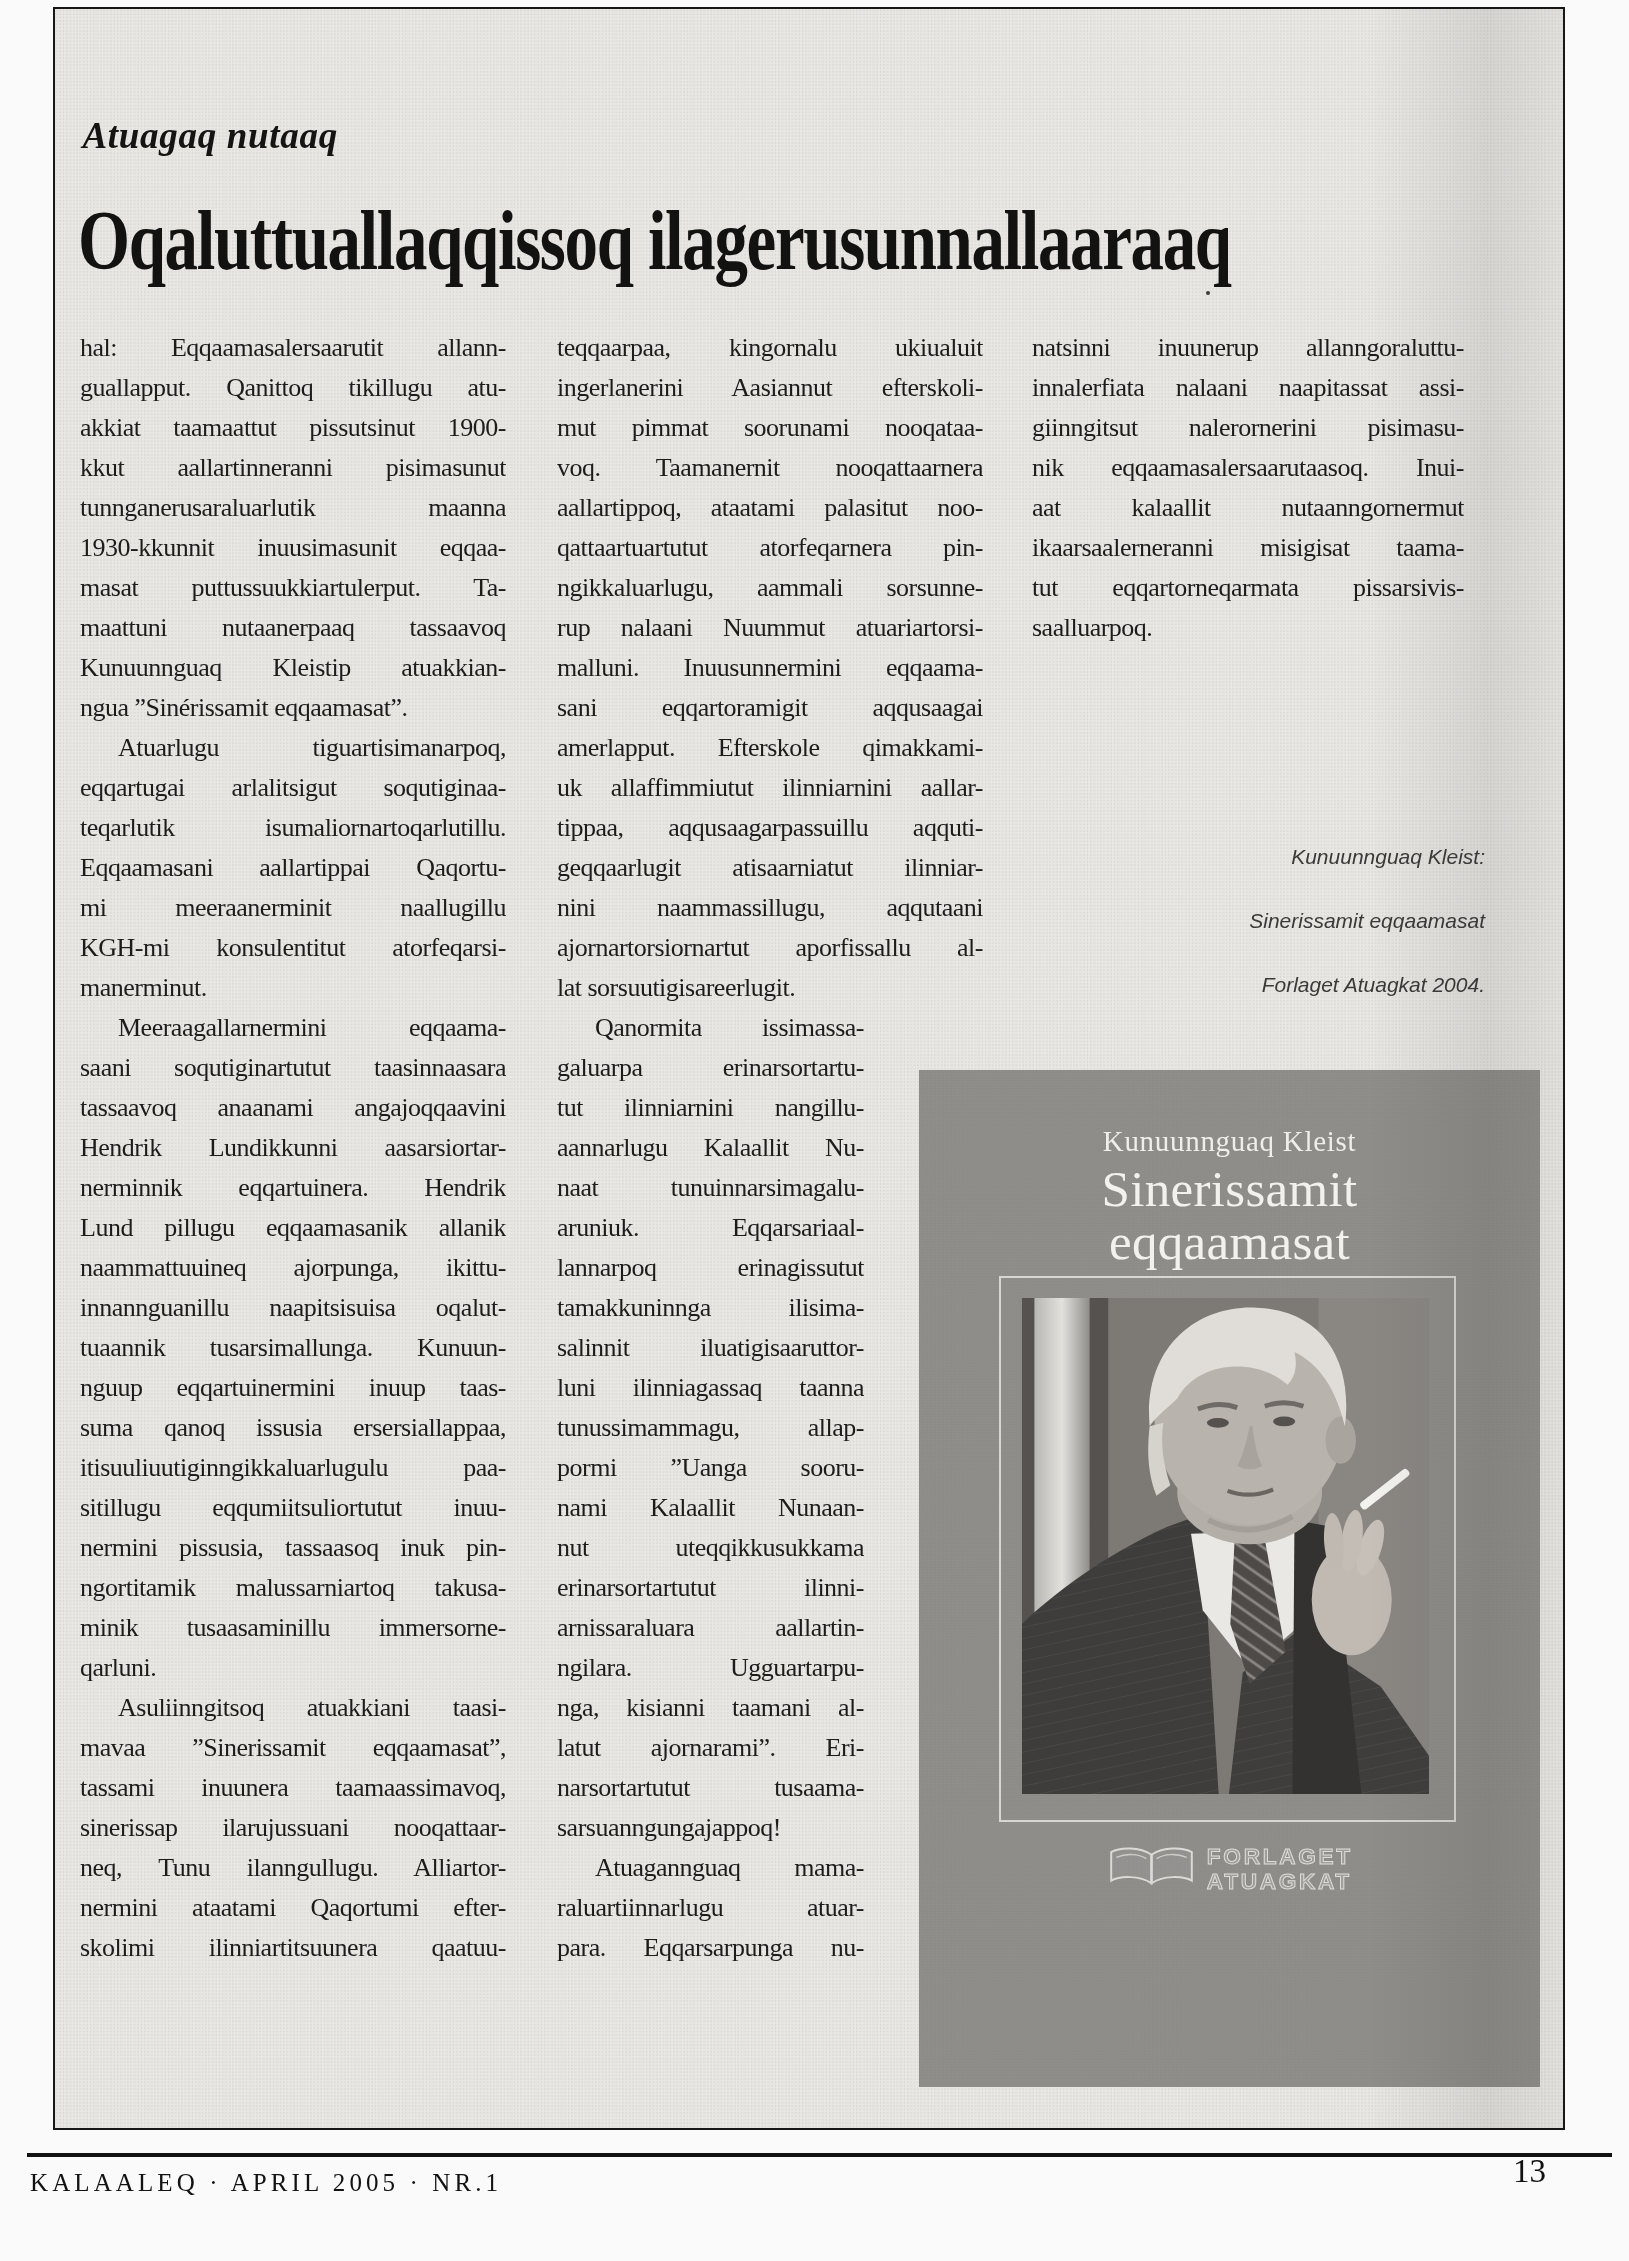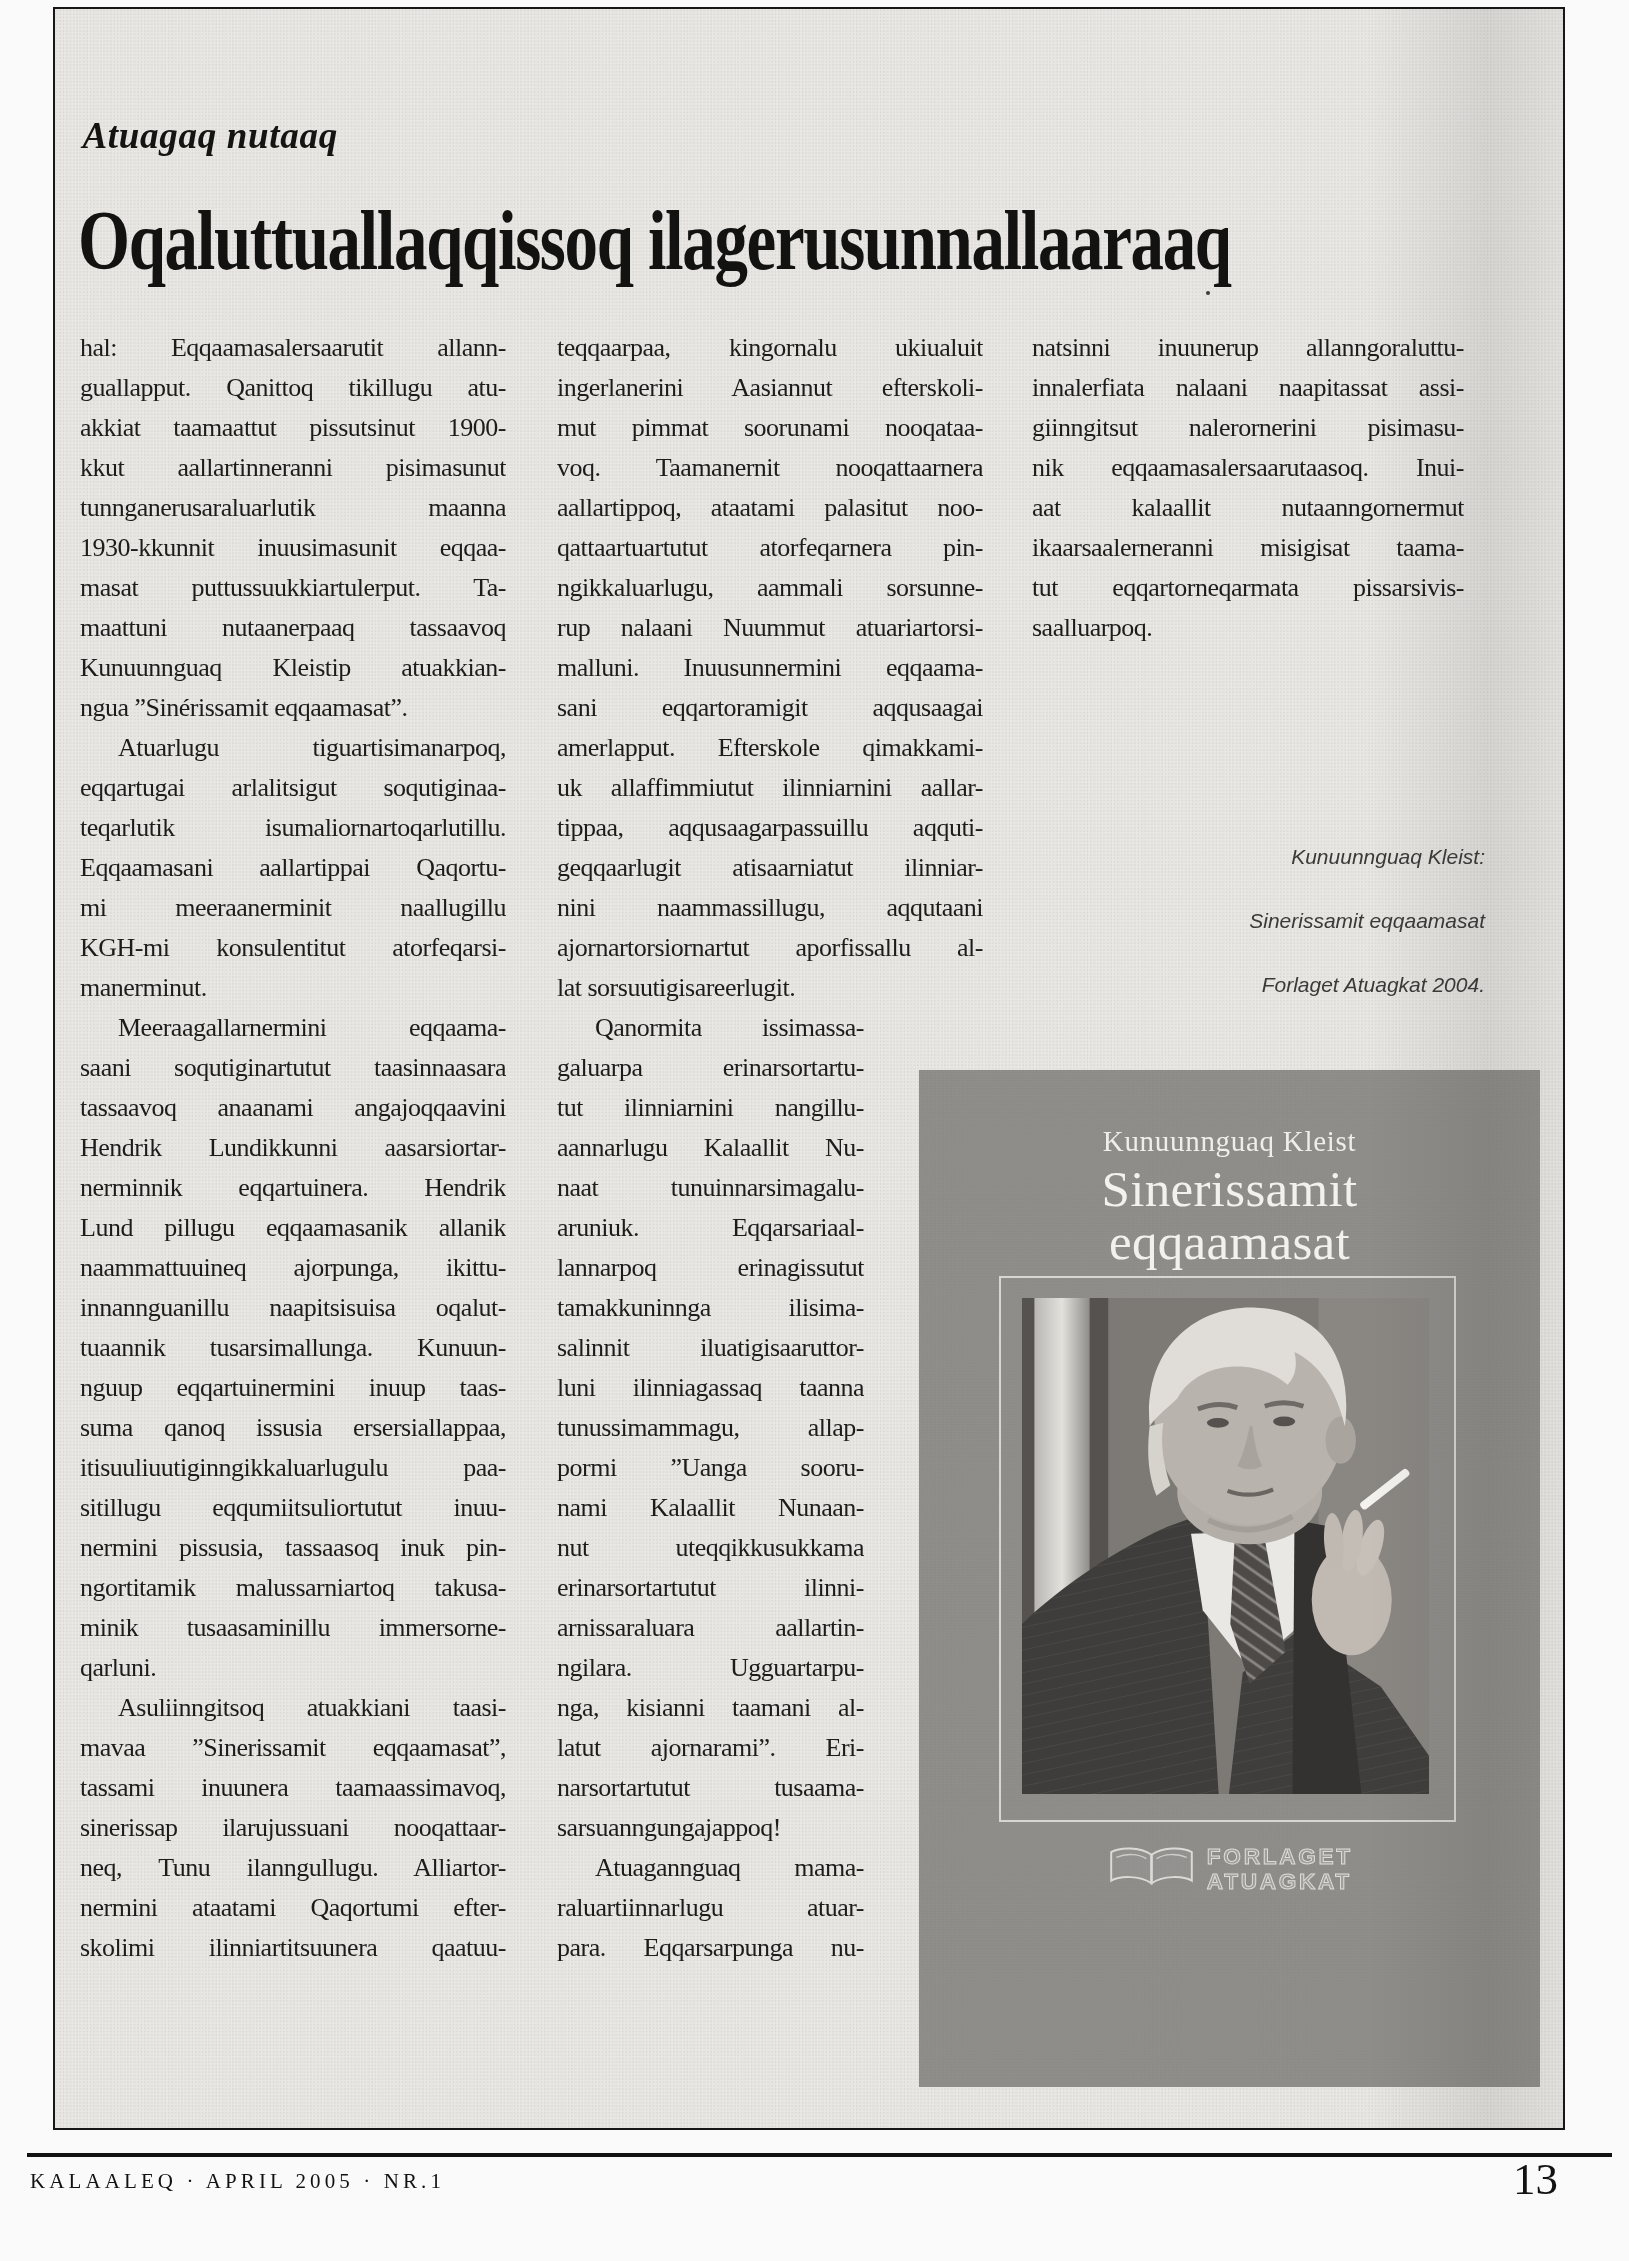--- a/index.html
+++ b/index.html
@@ -83,25 +83,25 @@
     color:#a19f9c;-webkit-text-stroke:1px #dedcd8;
   }
   .stray-dot{
     position:absolute;left:1151px;top:282px;width:4.1px;height:4.1px;border-radius:50%;background:#3c3b3a;
   }
   .footer-rule{
     position:absolute;left:27.4px;top:2153px;width:1585px;height:4.1px;background:#121212;
   }
   .footer-left{
     position:absolute;left:30px;top:2169px;
-    font-size:21px;letter-spacing:4.1px;color:#121212;white-space:nowrap;
+    font-size:25px;letter-spacing:4.1px;color:#121212;white-space:nowrap;
   }
   .footer-page{
     position:absolute;left:1513px;top:2153px;
-    font-size:45px;color:#121212;
+    font-size:33px;color:#121212;
   }
 </style>
 </head>
 <body>
 
 <div class="page-frame">
 
   <div class="kicker">Atuagaq nutaaq</div>
 
   <h1 class="headline">Oqaluttuallaqqissoq ilagerusunnallaaraaq</h1>

